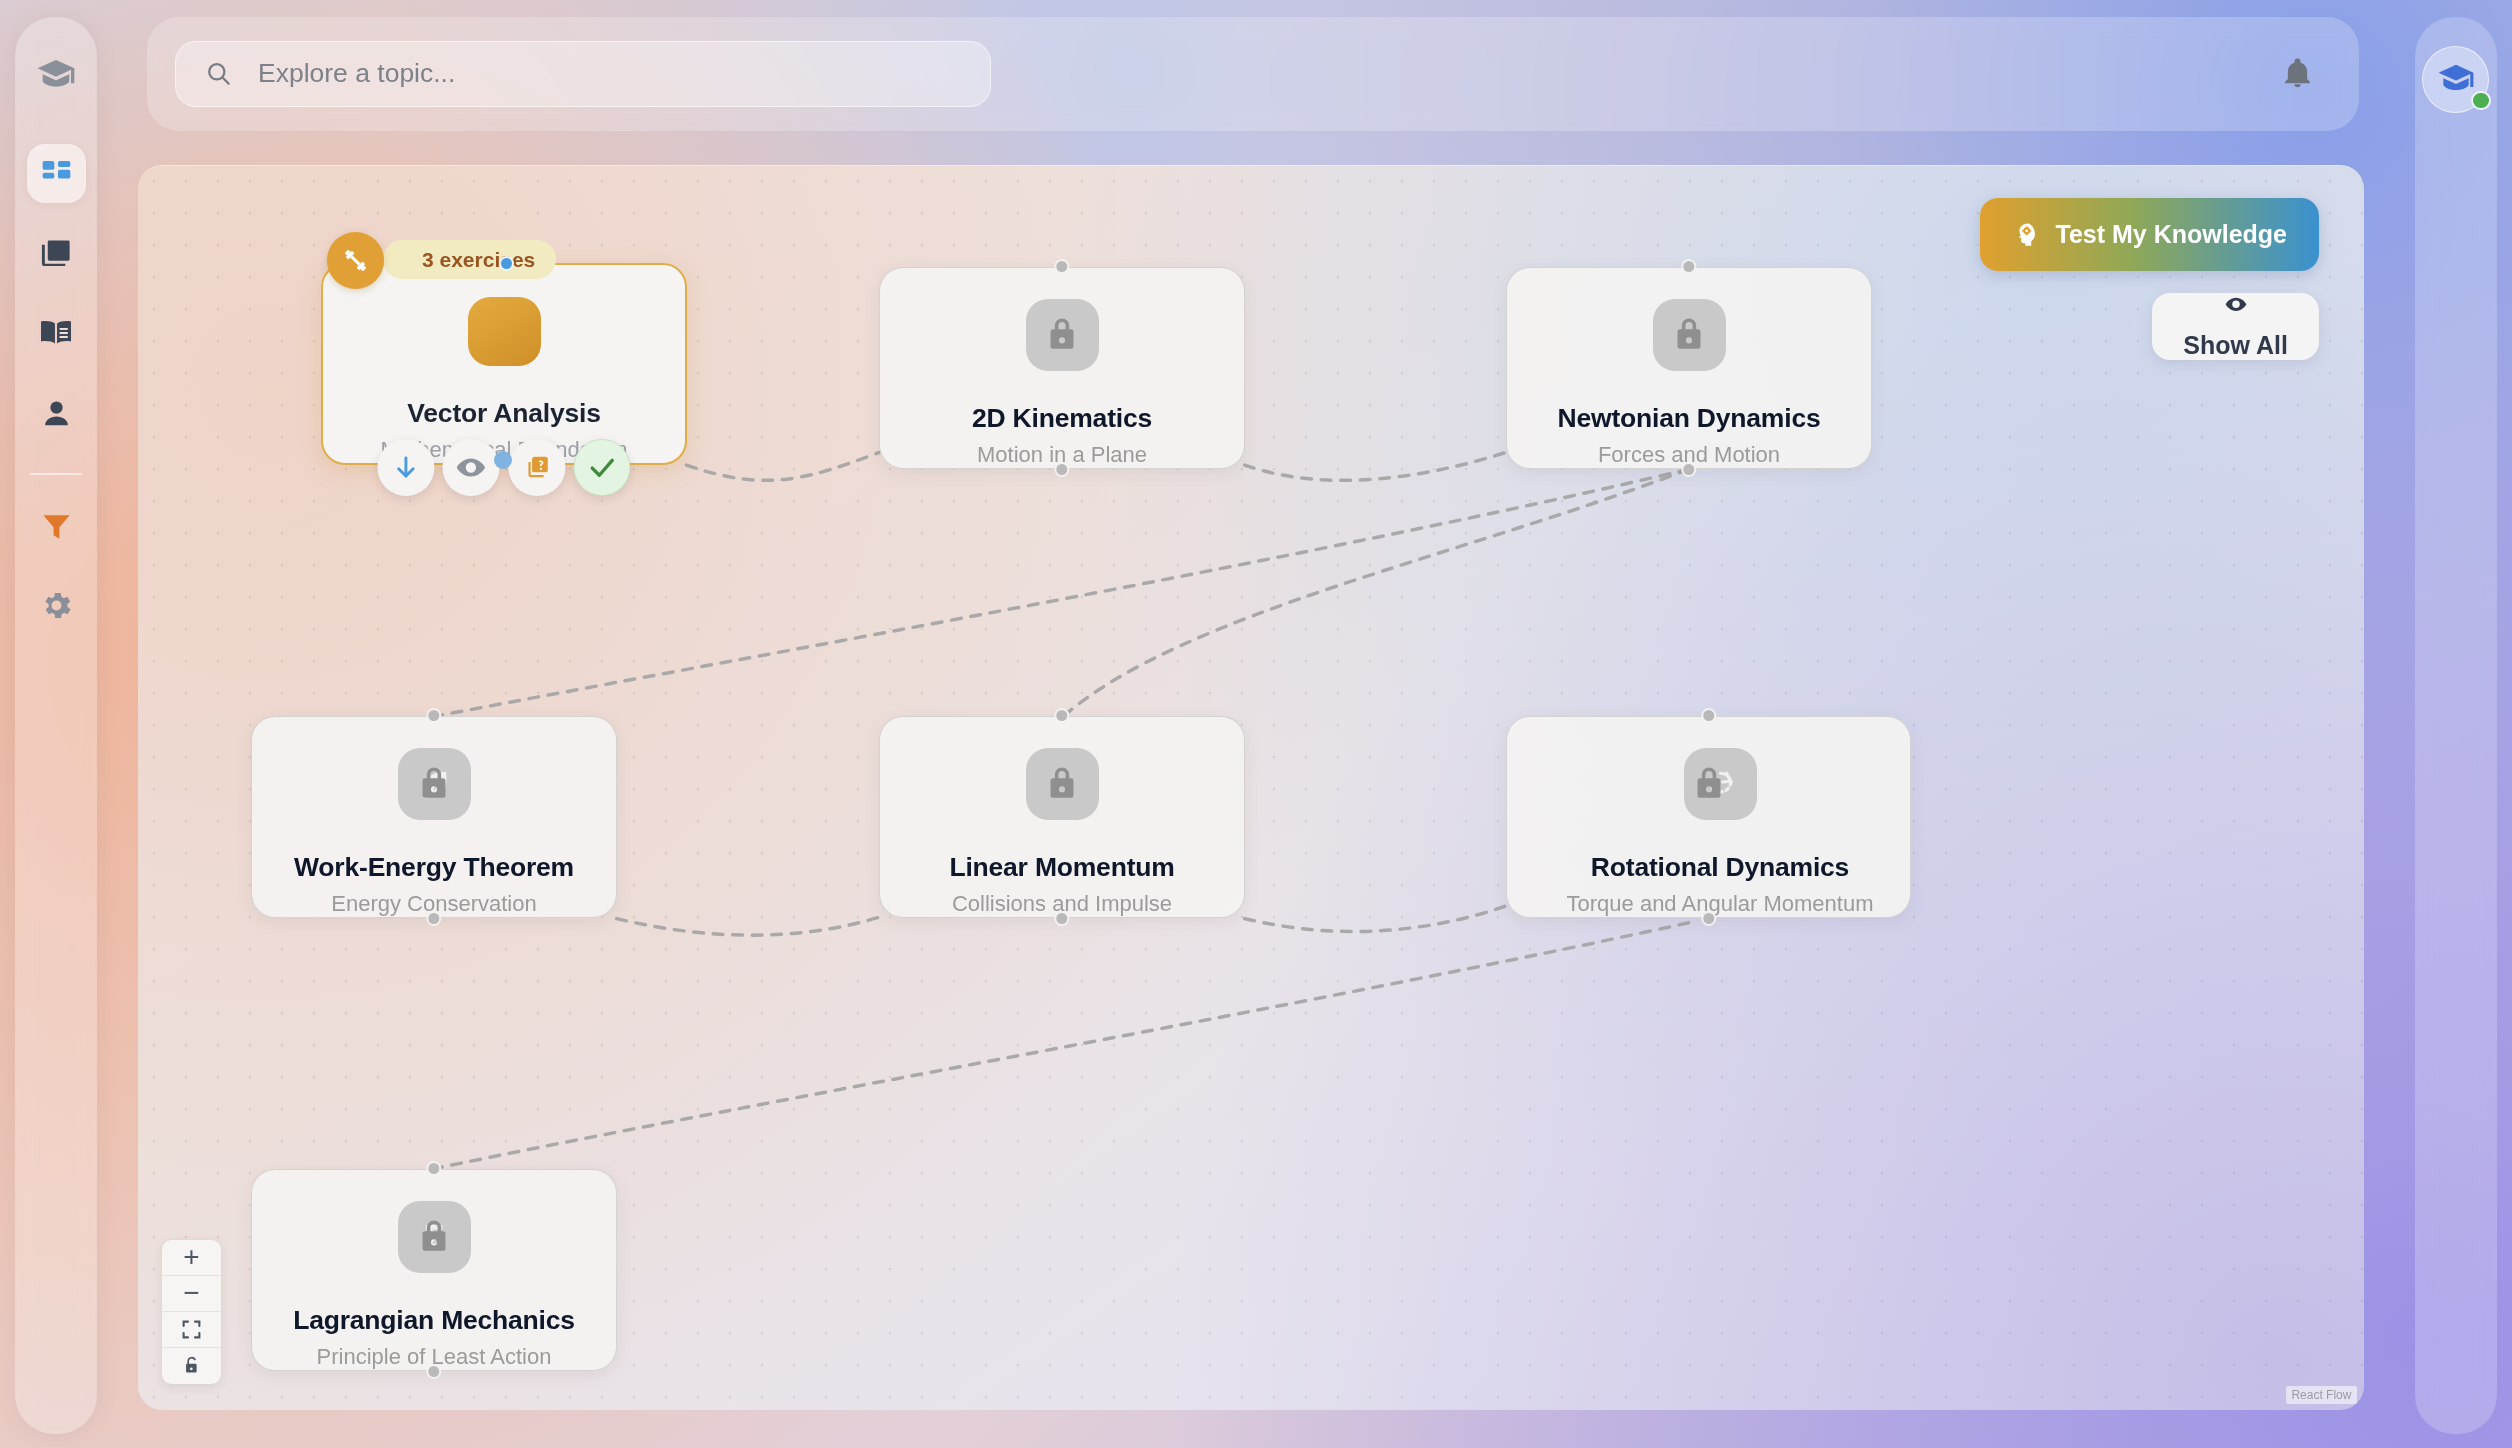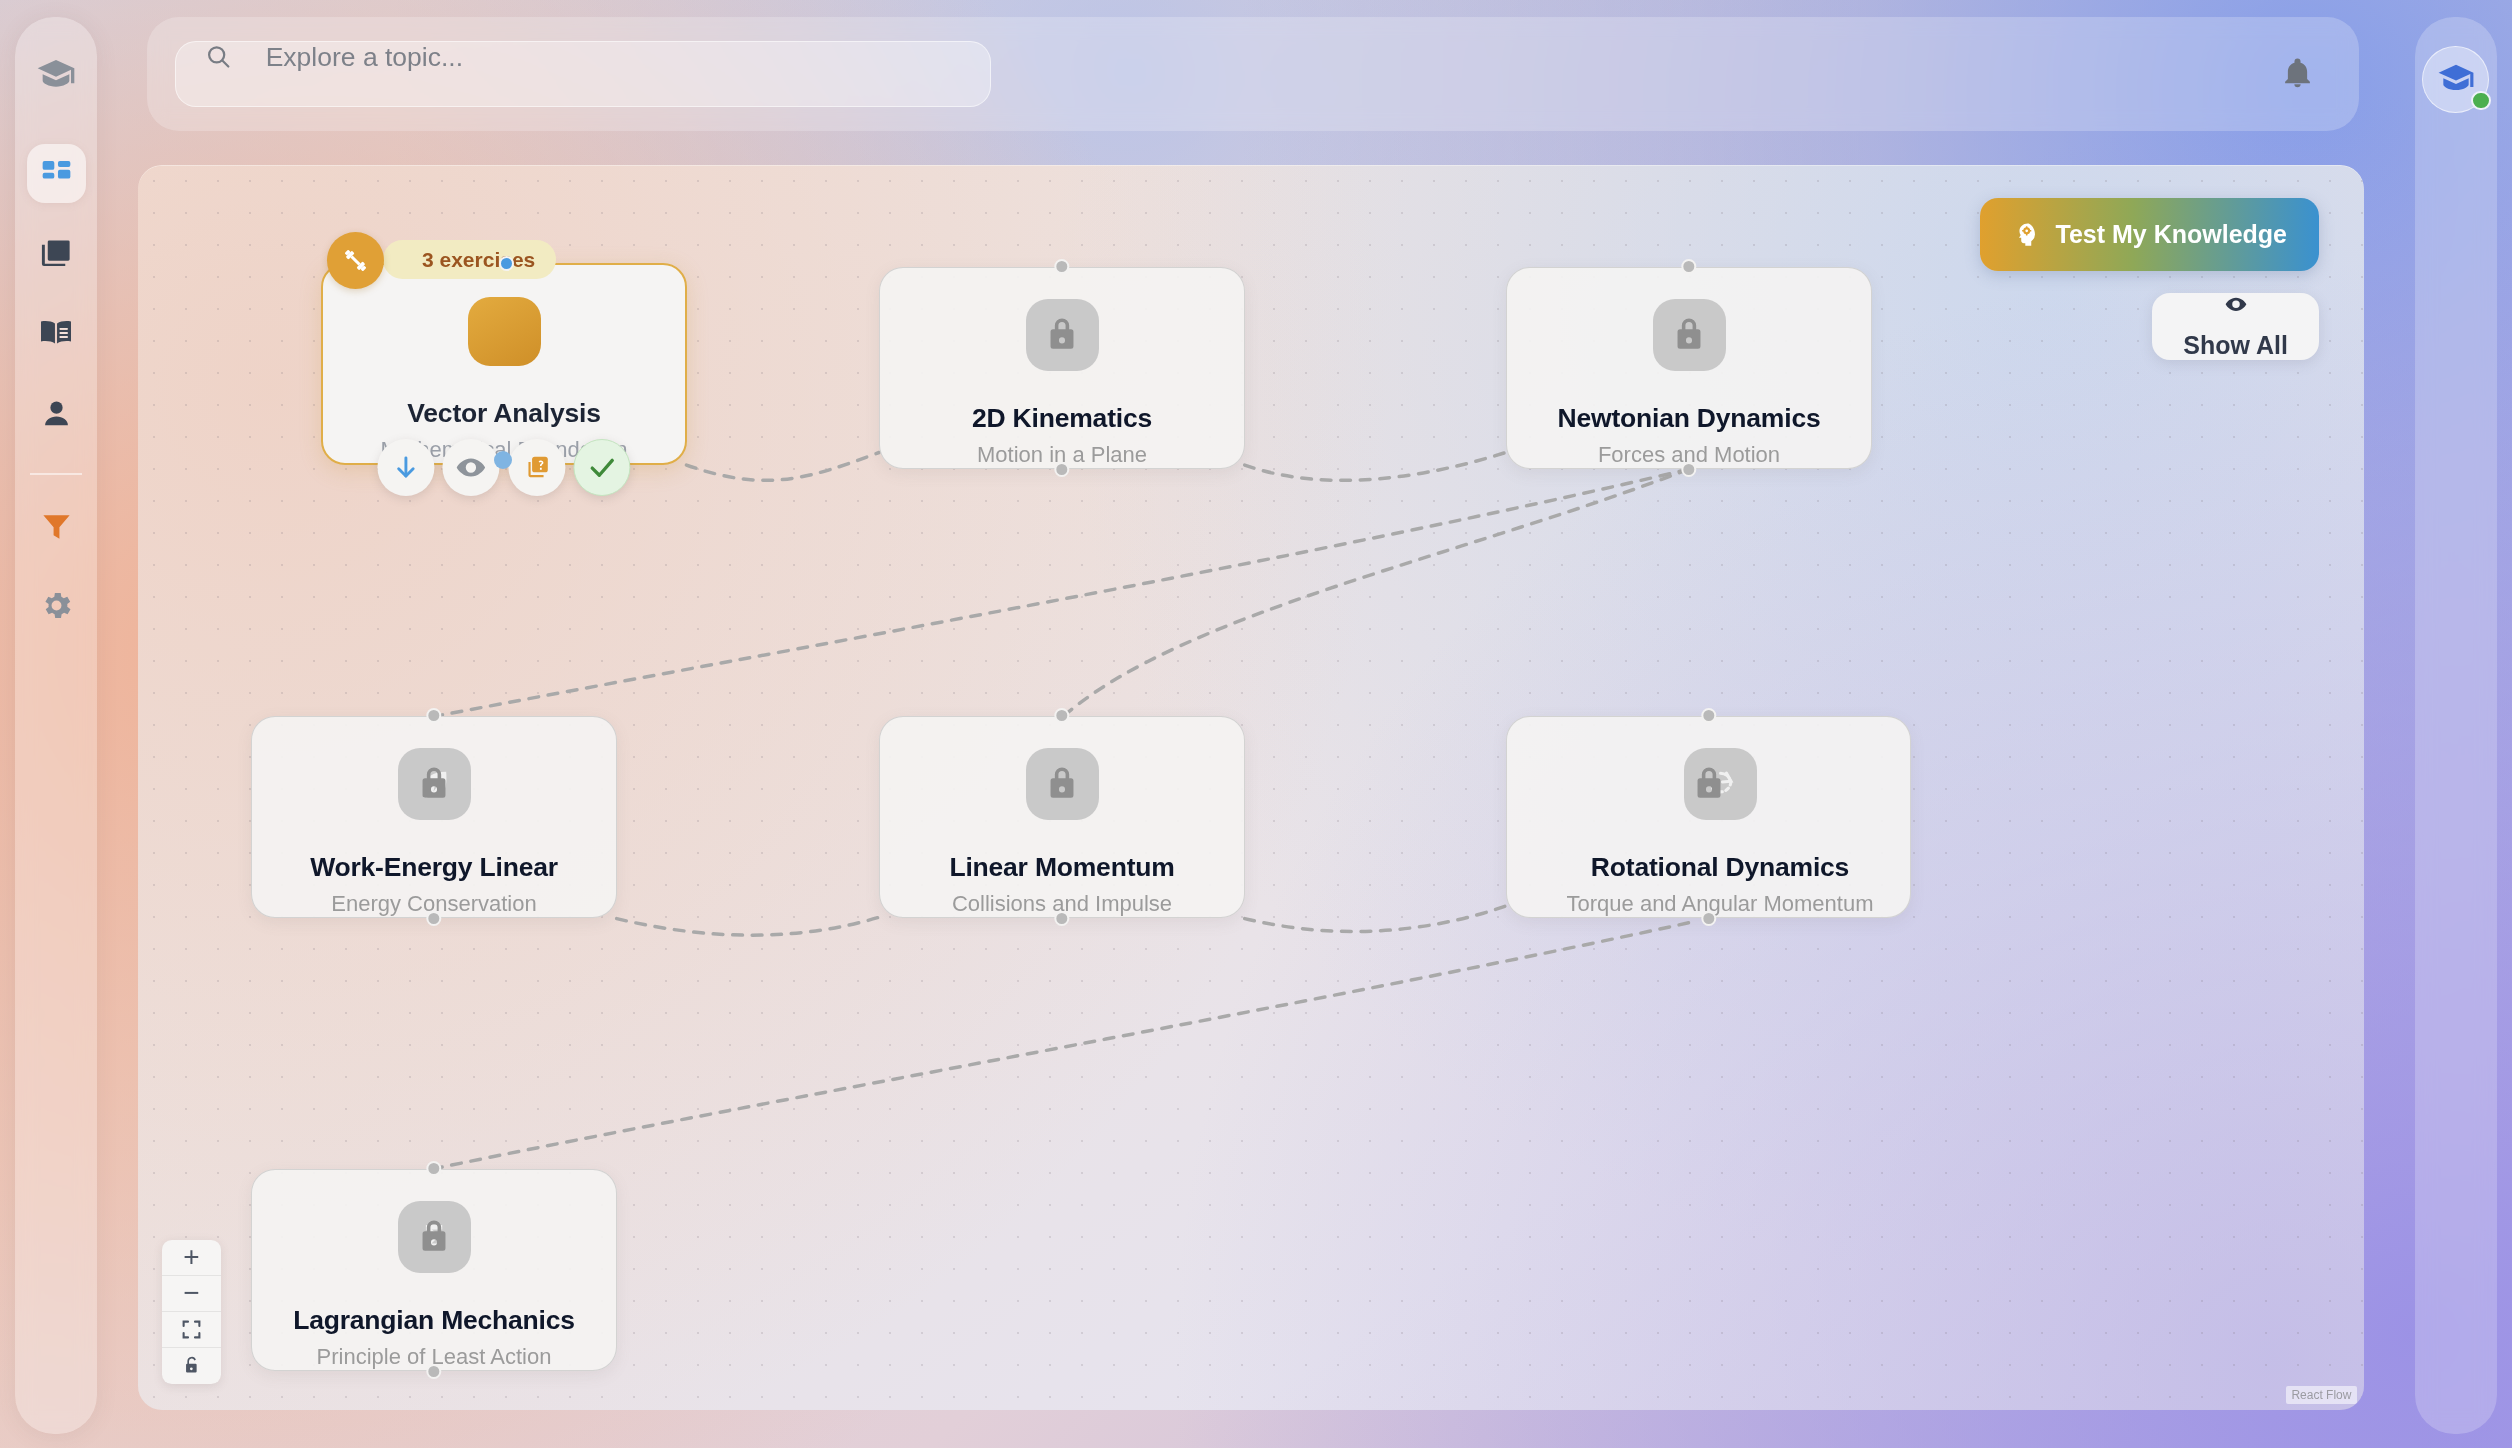--- a/index.html
+++ b/index.html
@@ -48,22 +48,22 @@
     background: rgba(255,255,255,0.22);
     backdrop-filter: blur(9.8px);
     display: flex; align-items: center;
     padding: 0 28px;
   }
   #search-box {
     width: 816px; height: 66px;
     background: rgba(255,255,255,0.34);
     border: 1px solid rgba(255,255,255,0.55);
     border-radius: 21px;
-    display: flex; align-items: flex-start; gap: 34px;
-    padding: 0 29px;
+    display: flex; align-items: center; gap: 26px;
+    padding: 12px 29px;
     cursor: text;
   }
   #search-input {
     border: none; outline: none; background: transparent;
     font-family: "Liberation Sans", sans-serif;
     font-size: 26.5px; color: #55585f; width: 100%;
   }
   #search-input::placeholder { color: #7d8189; }
   #bell-btn {
     margin-left: auto; width: 67px; height: 67px; border-radius: 19.5px;
@@ -418,21 +418,21 @@
     <div class="handle bottom"></div>
     <div class="node-icon">
       <svg width="35" height="35" viewBox="0 0 24 24" fill="#f0f0f0">
         <path d="M20 4C11 4 5 8 5 14.5c0 2 .7 3.6 1.8 4.8L4 22h2.8l1.8-1.8c1 .5 2.2.8 3.4.8 6 0 9-5 8-17z"></path>
         <path d="M13.4 8.6l-3.6 5h2.4l-1 4 3.8-5.2h-2.4l.8-3.8z" fill="#c9c9c9"></path>
       </svg>
     </div>
     <svg class="lock-badge" width="43" height="43" viewBox="0 0 24 24" fill="#8f8f8f">
       <path d="M17 9h-1V7a4 4 0 10-8 0v2H7a1.4 1.4 0 00-1.4 1.4v8.2A1.4 1.4 0 007 20h10a1.4 1.4 0 001.4-1.4v-8.2A1.4 1.4 0 0017 9zm-7-2a2 2 0 114 0v2h-4V7zm2 10a1.7 1.7 0 110-3.4 1.7 1.7 0 010 3.4z"></path>
     </svg>
-    <div class="node-title">Work-Energy Linear</div>
+    <div class="node-title">Work-Energy Theorem</div>
     <div class="node-sub">Energy Conservation</div>
   </div>
 
   <div class="node" style="left:741px; top:551px;">
     <div class="handle top"></div>
     <div class="handle bottom"></div>
     <div class="node-icon"></div>
     <svg class="lock-badge" width="43" height="43" viewBox="0 0 24 24" fill="#8f8f8f">
       <path d="M17 9h-1V7a4 4 0 10-8 0v2H7a1.4 1.4 0 00-1.4 1.4v8.2A1.4 1.4 0 007 20h10a1.4 1.4 0 001.4-1.4v-8.2A1.4 1.4 0 0017 9zm-7-2a2 2 0 114 0v2h-4V7zm2 10a1.7 1.7 0 110-3.4 1.7 1.7 0 010 3.4z"></path>
     </svg>

